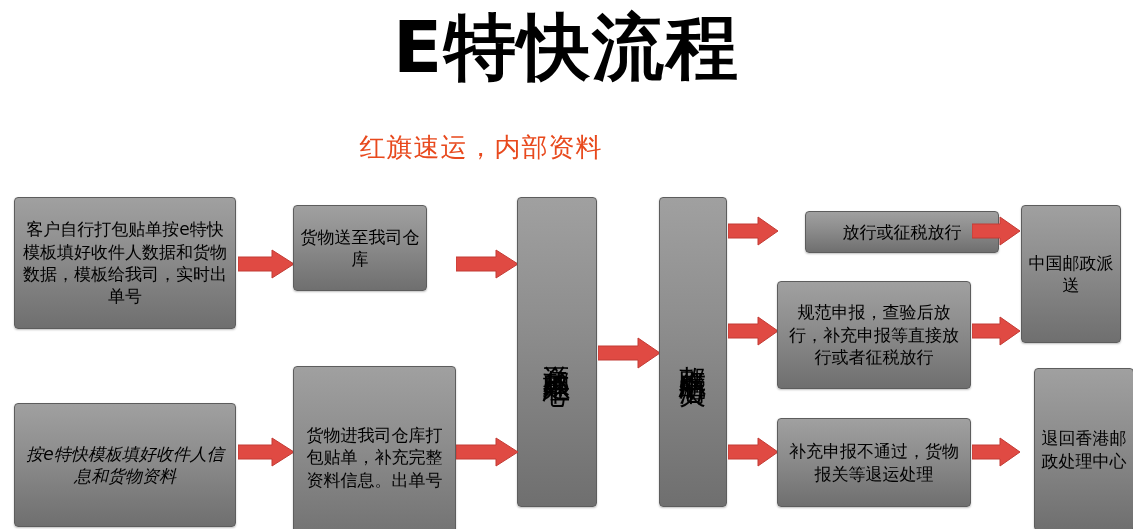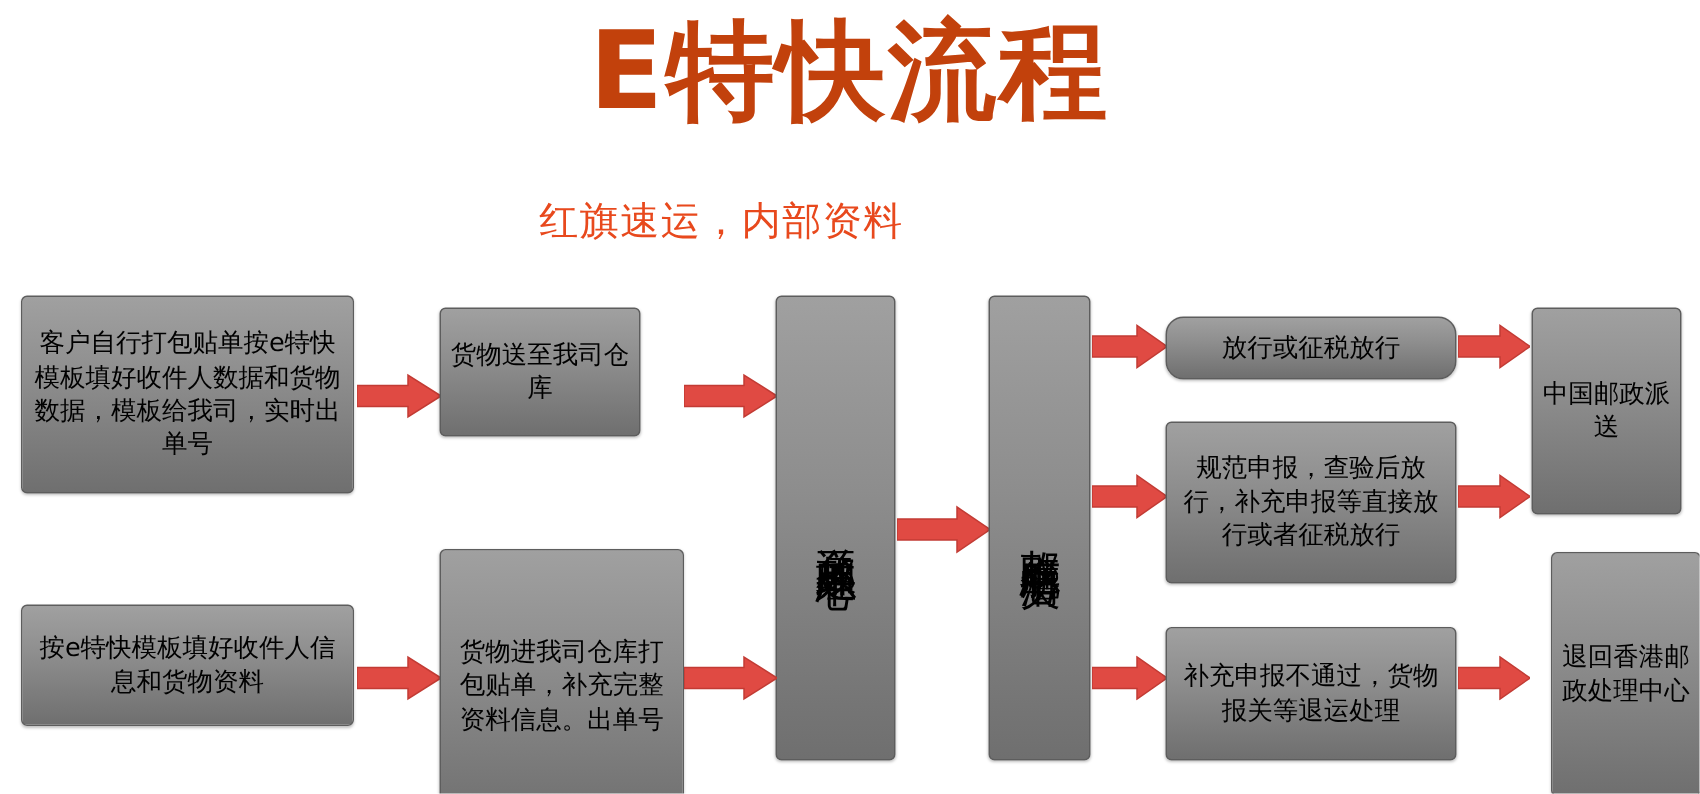--- a/index.html
+++ b/index.html
@@ -15,21 +15,21 @@
     position: relative;
   }
   .title {
     position: absolute;
     left: 0;
     top: 8px;
     width: 1133px;
     text-align: center;
     font-size: 72px;
     font-weight: bold;
-    color: #c2410c;
+    color: #000000;
     letter-spacing: 2px;
     line-height: 1.1;
   }
   .subtitle {
     position: absolute;
     left: 0;
     top: 130px;
     width: 962px;
     text-align: center;
     font-size: 26px;
@@ -99,21 +99,21 @@
 </div>
 
 <div class="node tall-vertical" style="left:659px; top:197px; width:68px; height:310px;">邮政广航中心清关</div>
 
 <div class="arrow" style="left:728px; top:216px; width:50px; height:30px;">
   <svg width="50" height="30" viewBox="0 0 50 30">
     <polygon points="0,8 30,8 30,1 50,15 30,29 30,22 0,22" fill="#e04a43" stroke="#c23b34" stroke-width="1"></polygon>
   </svg>
 </div>
 
-<div class="node" style="left:777px; top:211px; width:194px; height:42px;border-radius:12px;">放行或征税放行</div>
+<div class="node" style="left:805px; top:211px; width:194px; height:42px;">放行或征税放行</div>
 
 <div class="arrow" style="left:972px; top:216px; width:48px; height:30px;">
   <svg width="48" height="30" viewBox="0 0 48 30">
     <polygon points="0,8 28,8 28,1 48,15 28,29 28,22 0,22" fill="#e04a43" stroke="#c23b34" stroke-width="1"></polygon>
   </svg>
 </div>
 
 <div class="node" style="left:1021px; top:205px; width:100px; height:138px;">中国邮政派送</div>
 
 <div class="arrow" style="left:728px; top:316px; width:50px; height:30px;">
@@ -139,21 +139,21 @@
 <div class="node" style="left:777px; top:418px; width:194px; height:89px;">补充申报不通过，货物报关等退运处理</div>
 
 <div class="arrow" style="left:972px; top:437px; width:48px; height:30px;">
   <svg width="48" height="30" viewBox="0 0 48 30">
     <polygon points="0,8 28,8 28,1 48,15 28,29 28,22 0,22" fill="#e04a43" stroke="#c23b34" stroke-width="1"></polygon>
   </svg>
 </div>
 
 <div class="node" style="left:1021px; top:368px; width:100px; height:163px;margin-left:13px;">退回香港邮政处理中心</div>
 
-<div class="node" style="left:14px; top:403px; width:222px; height:81px;">按e特快模板填好收件人信息和货物资料</div>
+<div class="node" style="left:14px; top:403px; width:222px; height:124px;font-style:italic;">按e特快模板填好收件人信息和货物资料</div>
 
 <div class="arrow" style="left:238px; top:436px; width:56px; height:32px;">
   <svg width="56" height="32" viewBox="0 0 56 32">
     <polygon points="0,9 34,9 34,2 56,16 34,30 34,23 0,23" fill="#e04a43" stroke="#c23b34" stroke-width="1"></polygon>
   </svg>
 </div>
 
 <div class="node" style="left:293px; top:366px; width:163px; height:183px;">货物进我司仓库打包贴单，补充完整资料信息。出单号</div>
 
 <div class="arrow" style="left:456px; top:436px; width:62px; height:32px;">

